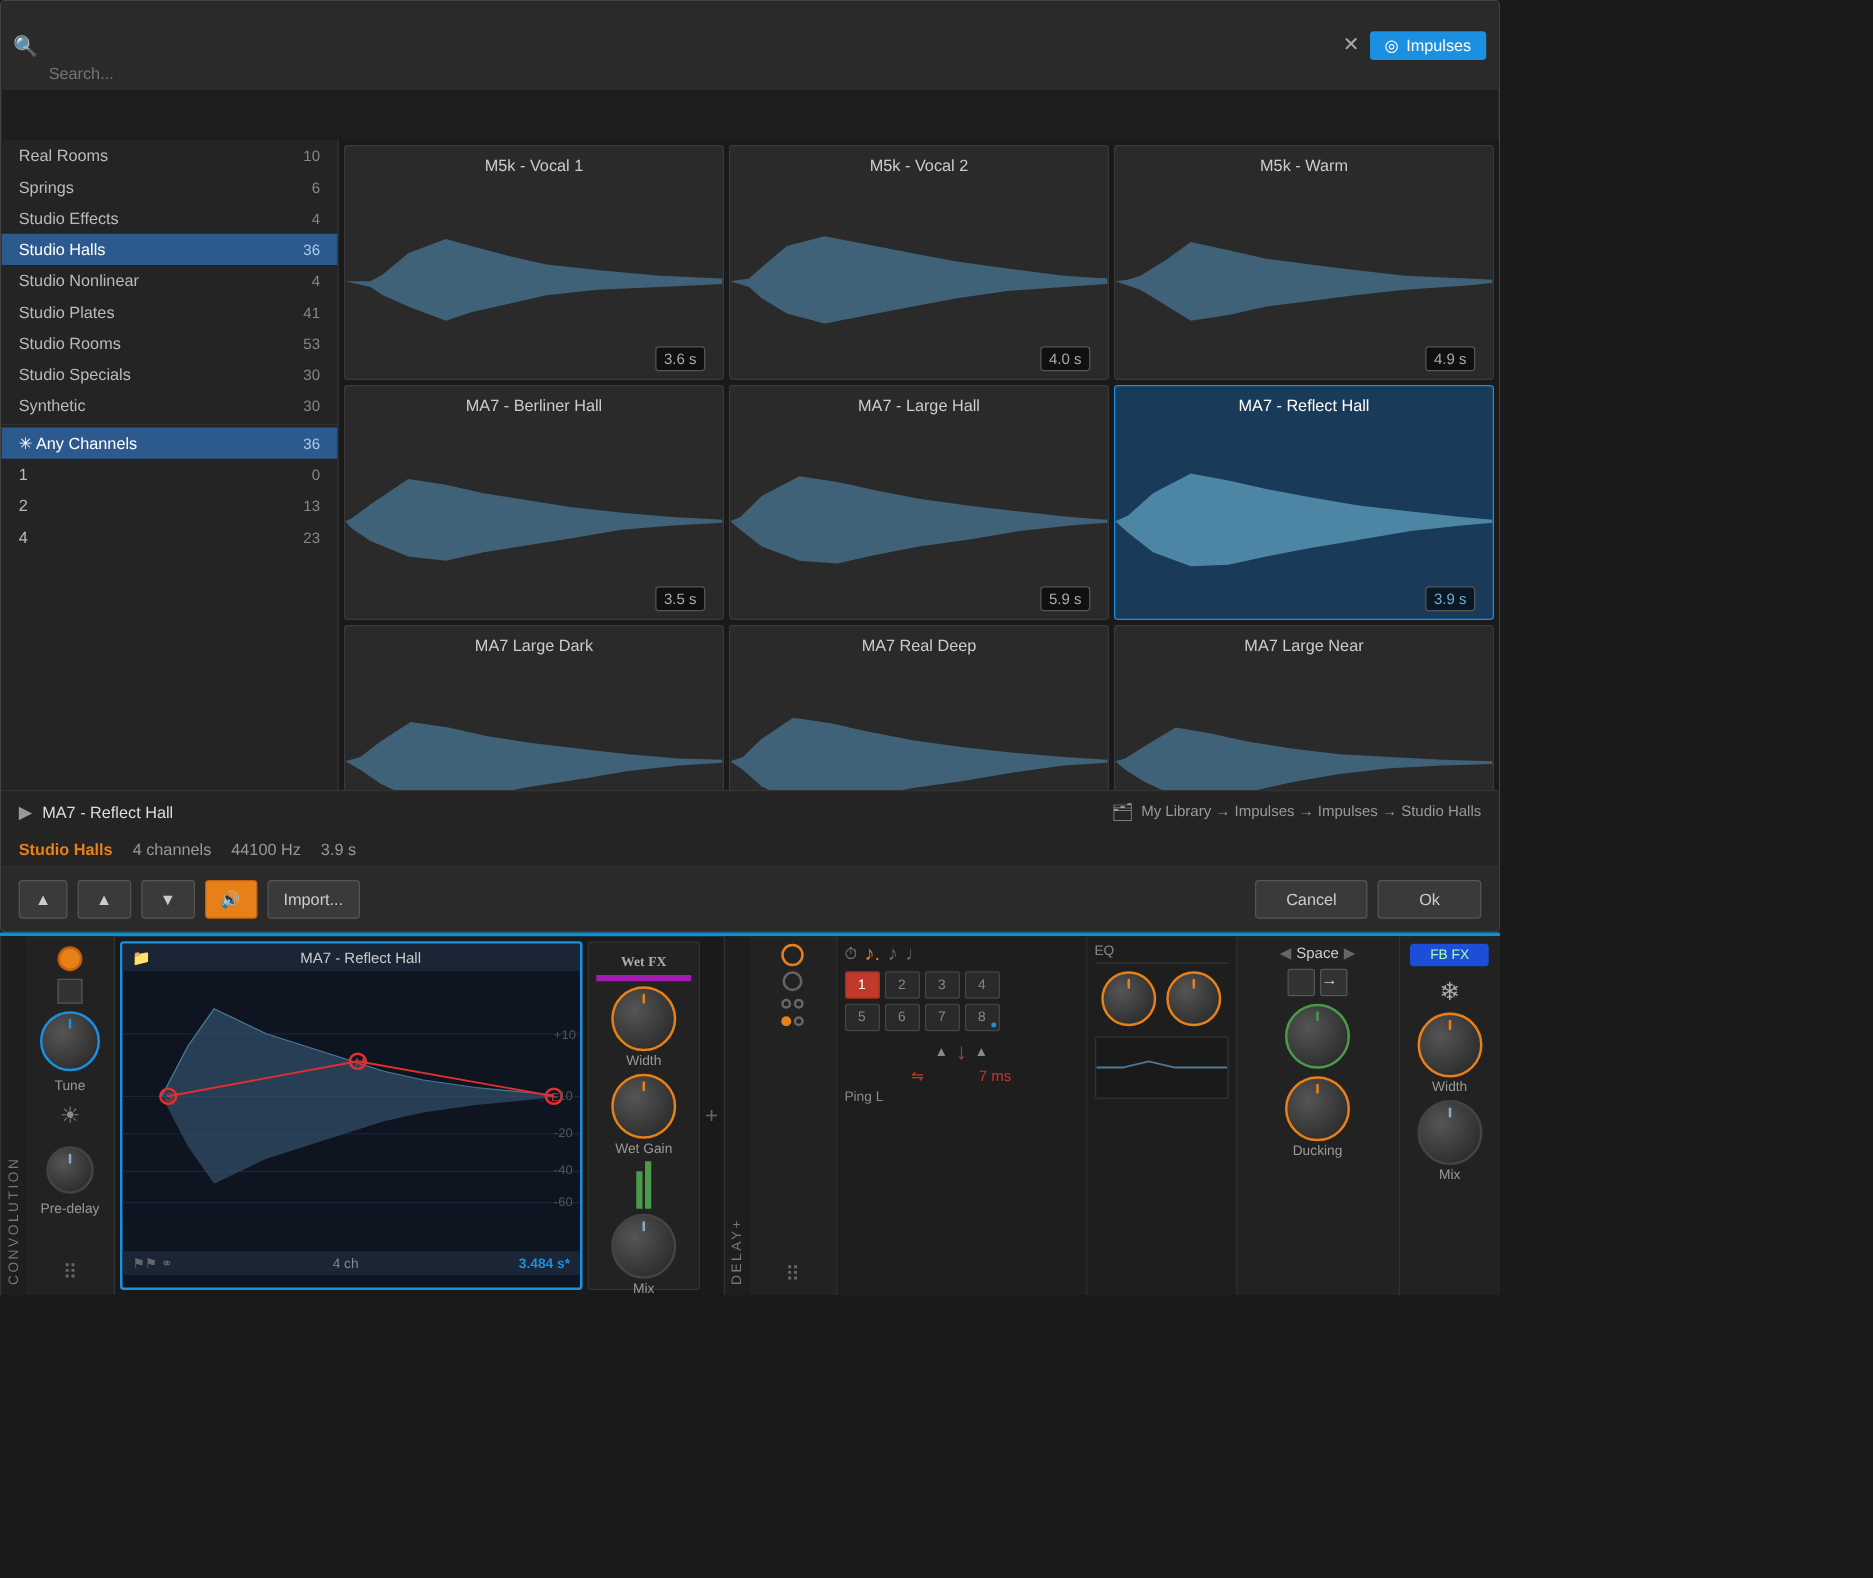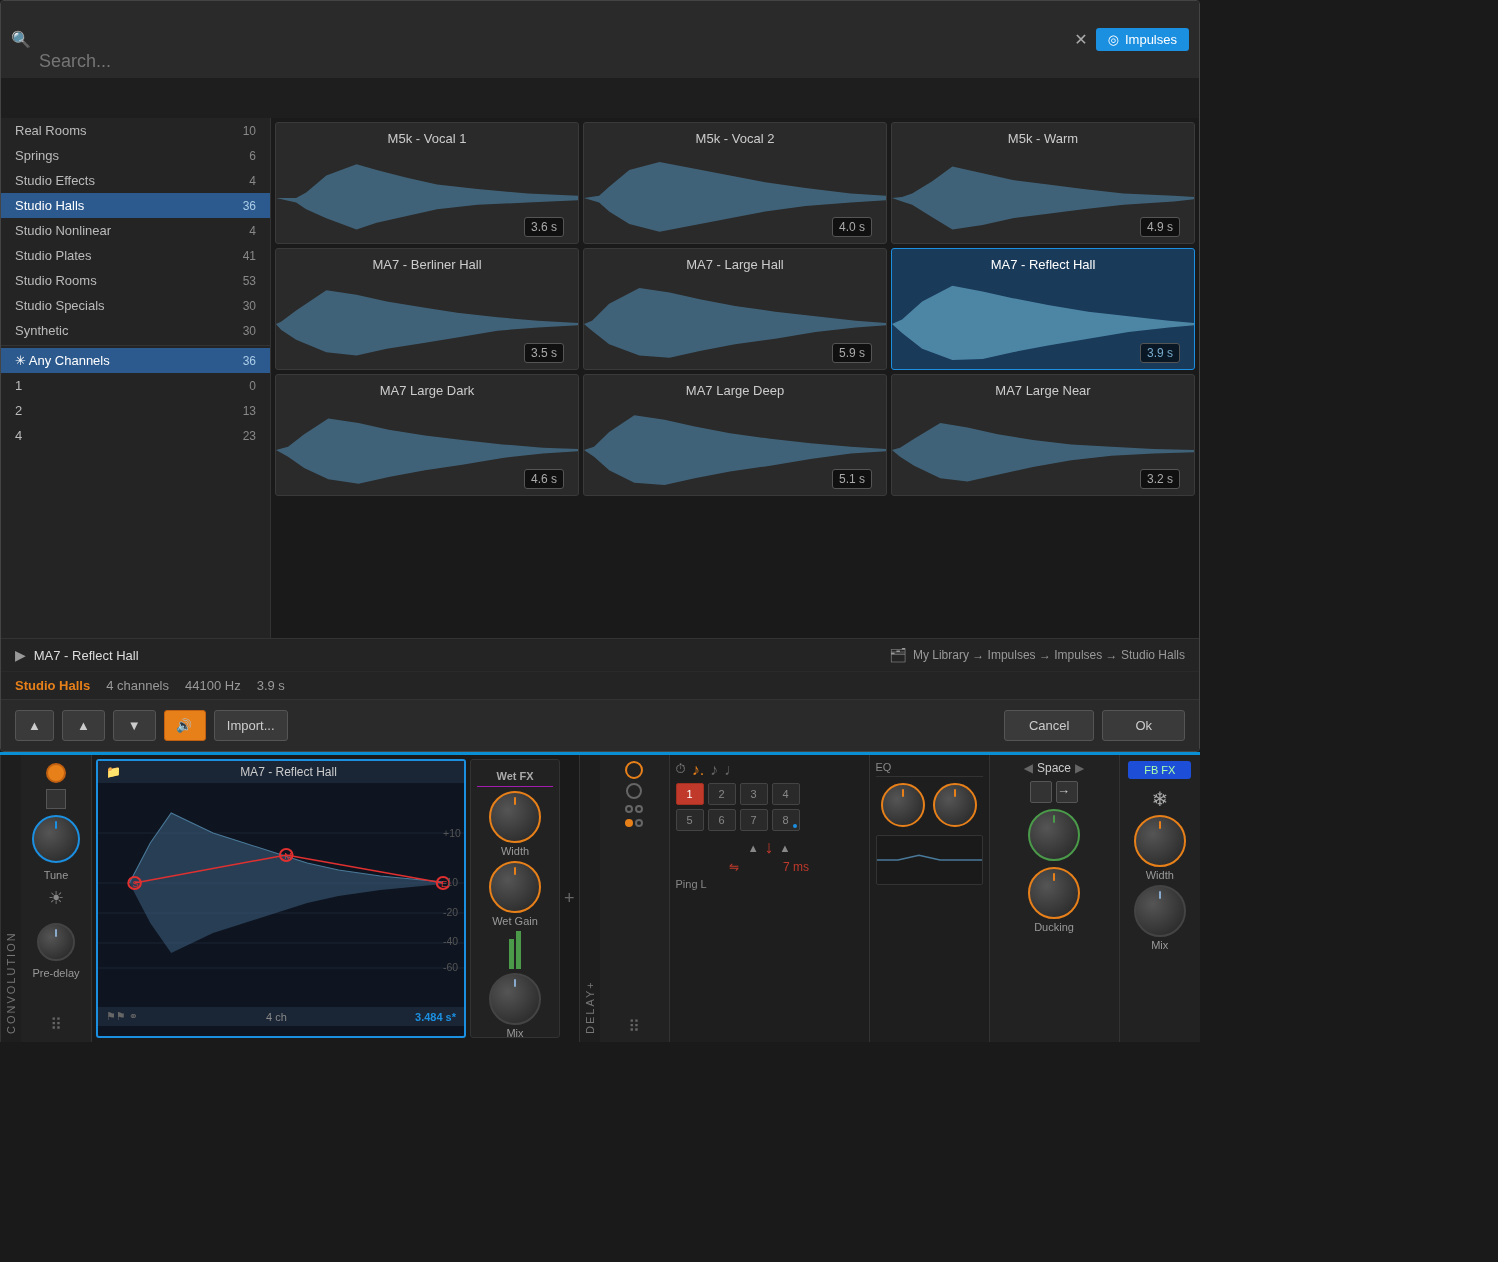--- a/index.html
+++ b/index.html
@@ -27,21 +27,21 @@
       padding: 6px 10px;
       gap: 8px;
     }
     .search-icon { color: #aaa; font-size: 16px; }
     .search-input {
       flex: 1;
       background: transparent;
       border: none;
       outline: none;
       color: #ccc;
-      font-size: 18px;
+      font-size: 13px;
       margin-top: 44px;
     }
     .close-btn {
       color: #aaa;
       cursor: pointer;
       font-size: 16px;
       background: none;
       border: none;
       line-height: 1;
     }
@@ -112,21 +112,21 @@
       display: grid;
       grid-template-columns: repeat(3, 1fr);
       gap: 4px;
     }
     .grid-cell {
       background: #2a2a2a;
       border: 1px solid #3a3a3a;
       border-radius: 3px;
       cursor: pointer;
       position: relative;
-      height: 122px;
+      height: 188px;
       overflow: hidden;
     }
     .grid-cell.selected { border-color: #1b8fe0; background: #1a3a5a; }
     .cell-title {
       text-align: center;
       color: #ccc;
       font-size: 13px;
       padding: 8px 4px 4px;
       position: absolute;
       top: 0; left: 0; right: 0;
@@ -364,23 +364,24 @@
       align-items: center;
       padding: 6px;
       gap: 4px;
       flex-shrink: 0;
     }
     .wet-title {
       color: #aaa;
       font-size: 11px;
       font-weight: bold;
       padding: 4px 0;
-      border-bottom: 1px solid #a21caf;
+      border-bottom: 5px solid #a21caf;
       width: 100%;
       text-align: center;
+      font-family: Liberation Serif, serif;
     }
     .knob-group {
       display: flex;
       flex-direction: column;
       align-items: center;
       gap: 2px;
     }
 
     
     .plus-btn {
@@ -704,21 +705,21 @@
           <div class="cell-title">MA7 Large Dark</div>
           <div class="waveform-area">
             <svg class="waveform-svg" viewBox="0 0 300 80" preserveAspectRatio="none">
               <path d="M0,40 L12,37 L28,26 L52,12 L82,16 L112,22 L148,27 L185,31 L225,35 L265,38 L300,39 L300,41 L265,43 L225,47 L185,53 L148,58 L112,64 L82,70 L52,66 L28,56 L12,46 Z" class="waveform-envelope"></path>
             </svg>
           </div>
           <div class="cell-duration">4.6 s</div>
         </div>
 
         <div class="grid-cell">
-          <div class="cell-title">MA7 Large Deep</div>
+          <div class="cell-title">MA7 Real Deep</div>
           <div class="waveform-area">
             <svg class="waveform-svg" viewBox="0 0 300 80" preserveAspectRatio="none">
               <path d="M0,40 L10,37 L25,24 L50,9 L80,13 L110,19 L145,25 L185,30 L225,34 L265,37 L300,39 L300,41 L265,43 L225,48 L185,54 L145,59 L110,65 L80,71 L50,69 L25,58 L10,46 Z" class="waveform-envelope"></path>
             </svg>
           </div>
           <div class="cell-duration">5.1 s</div>
         </div>
 
         <div class="grid-cell">
           <div class="cell-title">MA7 Large Near</div>

